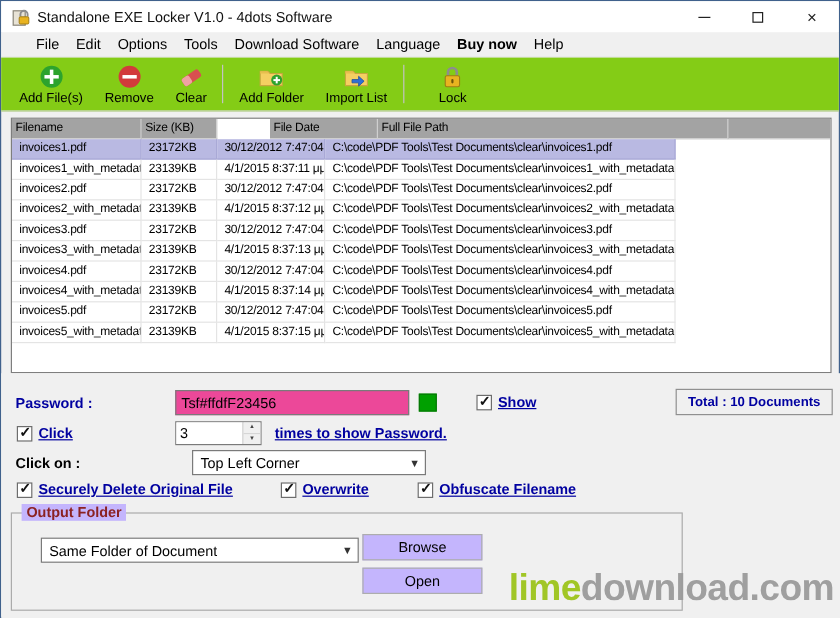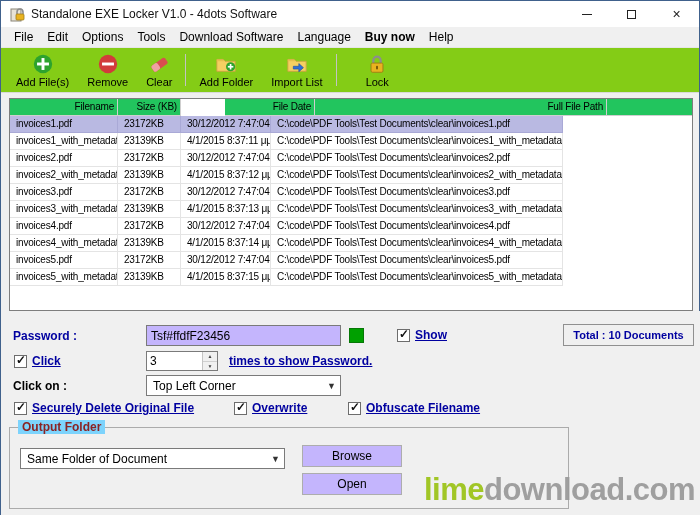--- a/index.html
+++ b/index.html
@@ -15,87 +15,87 @@
   .titlebar{height:26px;background:#ffffff;display:flex;align-items:center;}
   .title-icon{margin:0 6px 0 8px;display:flex;align-items:center;}
   .title-text{font-size:12px;color:#111;}
   .win-controls{margin-left:auto;display:flex;height:100%;}
   .win-btn{width:45px;height:100%;display:flex;align-items:center;justify-content:center;color:#222;}
   .glyph-min{display:block;width:10px;height:1px;background:#222;}
   .glyph-max{display:block;width:9px;height:9px;border:1px solid #222;}
   .glyph-close{font-size:14px;line-height:1;}
 
   
-  .menubar{height:21px;background:#f0f0f0;display:flex;align-items:center;padding-left:6px;border-bottom:1px solid #e6e6e6;}
+  .menubar{height:21px;background:#f0f0f0;display:flex;align-items:center;padding-left:22px;border-bottom:1px solid #e6e6e6;}
   .menu-item{padding:3px 7px;font-size:12px;white-space:nowrap;}
   .menu-item.bold{font-weight:bold;}
 
   
   .toolbar{height:45px;background:#84cc16;border-bottom:1px solid #d9d9d9;display:flex;align-items:stretch;padding:1px 6px;}
   .tool-btn{display:flex;flex-direction:column;align-items:center;justify-content:center;padding:2px 9px;gap:1px;}
   .tool-btn .tool-label{font-size:11px;color:#000;white-space:nowrap;}
   .tool-icon{height:22px;display:flex;align-items:center;}
   .tool-sep{width:1px;background:#c3c3c3;margin:5px 4px;}
   .lock-btn{margin-left:16px;}
 
   
   .file-table{position:absolute;left:8px;top:97px;width:684px;height:213px;background:#fff;border:1px solid #7e7e7e;overflow:hidden;font-size:10px;letter-spacing:-0.2px;}
   .t-head{display:flex;height:17px;}
-  .t-hcell{padding:2px 3px;border-right:1px solid #cfcfcf;border-bottom:1px solid #cfcfcf;white-space:nowrap;overflow:hidden;background:#22c55e;text-align:right;}
+  .t-hcell{padding:2px 3px;border-right:1px solid #cfcfcf;border-bottom:1px solid #cfcfcf;white-space:nowrap;overflow:hidden;background:#a3a3a3;}
   .t-head > :nth-child(1){width:108px;flex:none;}
   .t-head > :nth-child(2){width:63px;flex:none;}
   .t-head > :nth-child(3){width:90px;flex:none;margin-left:44px;}
   .t-head > :nth-child(4){width:292px;flex:none;}
   .t-hcell.filler{flex:1;border-right:none;}
   .t-row{display:flex;height:17px;}
   .t-cell{padding:2px 6px;border-right:1px solid #e4e4e4;border-bottom:1px solid #e4e4e4;white-space:nowrap;overflow:hidden;}
   .c0{width:108px;flex:none;}
   .c1{width:63px;flex:none;}
   .c2{width:90px;flex:none;}
   .c3{width:292px;flex:none;}
   .c4{flex:1;border-right:none;border-bottom:none;}
   .t-row.selected .t-cell:not(.filler){background:#b9b9e2;border-bottom-color:#a9a9d6;border-right-color:#a9a9d6;}
 
   
   .bottom{position:absolute;left:0;top:310px;width:700px;height:205px;background:#f0f0f0;}
   .lbl{position:absolute;font-weight:bold;font-size:12px;white-space:nowrap;}
   .navy{color:#0000a0;}
   .blk{color:#000;}
   .u{text-decoration:underline;}
-  .txt-input{position:absolute;border:1px solid #7a7a7a;background:#c4b5fd;font-family:"Liberation Sans",sans-serif;font-size:12px;padding:2px 4px;outline:none;}
+  .txt-input{position:absolute;border:1px solid #7a7a7a;background:#ec4899;font-family:"Liberation Sans",sans-serif;font-size:12px;padding:2px 4px;outline:none;}
   .pos-password-label{left:12px;top:18px;}
   .pos-password-input{left:145px;top:14px;width:195px;height:21px;}
   .indicator{position:absolute;left:348px;top:17px;width:15px;height:15px;background:#00a000;border:1px solid #067806;}
   .cb{position:absolute;width:13px;height:13px;background:#fff;border:1px solid #6d6d6d;}
   .cb.checked::after{content:"✓";position:absolute;left:1px;top:-3px;font-size:12px;font-weight:bold;color:#111;}
   .pos-show-cb{left:396px;top:18px;}
   .pos-show-label{left:414px;top:17px;}
   .total-box{position:absolute;left:562px;top:13px;width:131px;height:22px;border:1px solid #909090;background:#f0f0f0;display:flex;align-items:center;justify-content:center;color:#0000a0;font-weight:bold;font-size:11px;}
   .pos-click-cb{left:13px;top:44px;}
   .pos-click-label{left:31px;top:43px;}
   .spin{position:absolute;left:145px;top:40px;width:72px;height:20px;border:1px solid #7a7a7a;background:#fff;display:flex;}
   .spin input{flex:1;border:none;outline:none;font-family:"Liberation Sans",sans-serif;font-size:12px;padding:1px 3px;min-width:0;}
   .spin-btns{width:15px;display:flex;flex-direction:column;border-left:1px solid #c4c4c4;}
   .spin-up,.spin-down{flex:1;font-size:5px;display:flex;align-items:center;justify-content:center;color:#444;background:#f0f0f0;border-bottom:1px solid #d0d0d0;}
   .spin-down{border-bottom:none;}
   .pos-times-label{left:228px;top:43px;}
   .pos-clickon-label{left:12px;top:68px;}
-  .combo{position:absolute;background:#fff;border:1px solid #7a7a7a;height:21px;display:flex;align-items:center;padding-left:6px;font-size:12px;}
+  .combo{position:absolute;background:#fff;border:1px solid #7a7a7a;height:21px;display:flex;align-items:center;padding-left:6px;font-size:12px;margin-left:14px;}
   .combo-text{white-space:nowrap;overflow:hidden;}
   .combo-arrow{margin-left:auto;width:17px;text-align:center;font-size:9px;color:#333;flex:none;}
   .pos-clickon-combo{left:145px;top:64px;width:195px;}
   .pos-cb1{left:13px;top:91px;}
   .pos-cb1-label{left:31px;top:90px;}
   .pos-cb2{left:233px;top:91px;}
   .pos-cb2-label{left:251px;top:90px;}
   .pos-cb3{left:347px;top:91px;}
   .pos-cb3-label{left:365px;top:90px;}
 
   .groupbox{position:absolute;left:8px;top:116px;width:560px;height:82px;border:1px solid #ababab;}
-  .group-label{position:absolute;left:8px;top:-8px;background:#7dd3fc;padding:0 4px;color:#8b2222;font-weight:bold;font-size:12px;}
+  .group-label{position:absolute;left:8px;top:-8px;background:#c4b5fd;padding:0 4px;color:#8b2222;font-weight:bold;font-size:12px;}
   .pos-folder-combo{left:10px;top:20px;width:265px;}
   .btn{position:absolute;width:100px;height:22px;background:#c4b5fd;border:1px solid #adadad;display:flex;align-items:center;justify-content:center;font-size:12px;color:#000;}
   .pos-browse{left:292px;top:17px;}
   .pos-open{left:292px;top:45px;}
 
   
   .watermark{position:absolute;right:4px;bottom:6px;font-size:31px;font-weight:bold;letter-spacing:-0.5px;z-index:9;pointer-events:none;opacity:0.95;}
   .wm-lime{color:#9dc41c;}
   .wm-gray{color:#9b9b9b;}
 </style>

